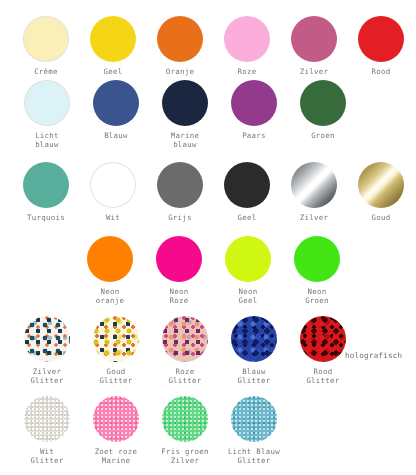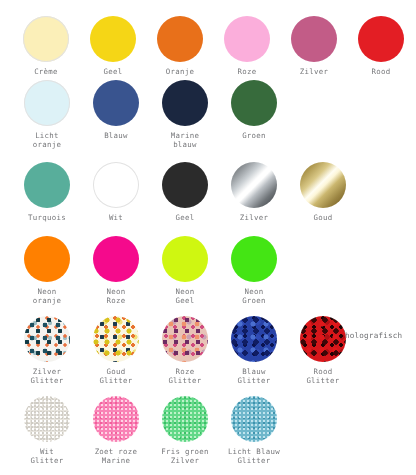--- a/index.html
+++ b/index.html
@@ -24,21 +24,21 @@
   }
   .row {
     display: flex;
     align-items: flex-start;
     padding-left: 14px;
     box-sizing: border-box;
   }
   .row-1 { height: 80px; padding-top: 16px; }
   .row-2 { height: 82px; padding-top: 0px; }
   .row-3 { height: 74px; padding-top: 0px; }
-  .row-4 { height: 80px; padding-top: 0px; }
+  .row-4 { height: 80px; padding-top: 0px; justify-content: center; }
   .row-5 { height: 80px; padding-top: 0px; }
   .row-6 { height: 76px; padding-top: 0px; }
 
   .cell {
     width: 66px;
     margin-right: 3px;
     display: flex;
     flex-direction: column;
     align-items: center;
   }
@@ -192,45 +192,53 @@
     <div class="cell">
       <div class="swatch" style="background-color: rgb(227, 30, 36);"></div>
       <div class="label">Rood</div>
     </div>
   </div>
 
   <div class="row row-2">
     <div class="cell">
       <div class="swatch outlined" style="background-color: rgb(221, 242, 247);"></div>
       <div class="label">Licht
-oranje</div>
+blauw</div>
     </div>
     <div class="cell">
       <div class="swatch" style="background-color: rgb(57, 84, 143);"></div>
       <div class="label">Blauw</div>
     </div>
     <div class="cell">
       <div class="swatch" style="background-color: rgb(27, 39, 64);"></div>
       <div class="label">Marine
 blauw</div>
     </div>
     <div class="cell">
+      <div class="swatch" style="background-color: rgb(146, 59, 140);"></div>
+      <div class="label">Paars</div>
+    </div>
+    <div class="cell">
       <div class="swatch" style="background-color: rgb(55, 107, 60);"></div>
       <div class="label">Groen</div>
     </div>
   </div>
 
   <div class="row row-3">
     <div class="cell">
       <div class="swatch" style="background-color: rgb(88, 174, 155);"></div>
       <div class="label">Turquois</div>
     </div>
     <div class="cell">
       <div class="swatch outlined" style="background-color: rgb(255, 255, 255);"></div>
       <div class="label">Wit</div>
+    </div>
+    <div class="cell">
+      <div class="swatch" style="background-color: rgb(107, 107, 107);"></div>
+      <div class="label">Grijs</div>
     </div>
     <div class="cell">
       <div class="swatch" style="background-color: rgb(43, 43, 43);"></div>
       <div class="label">Geel</div>
     </div>
     <div class="cell">
       <div class="swatch metal-silver"></div>
       <div class="label">Zilver</div>
     </div>
     <div class="cell">
@@ -306,15 +314,15 @@
       <div class="label">Fris groen
 Zilver</div>
     </div>
     <div class="cell">
       <div class="swatch glitter sparkle s-lichtblauw"></div>
       <div class="label">Licht Blauw
 Glitter</div>
     </div>
   </div>
 
-  <div class="side-note" style="left:345px; top:331px;">holografisch</div>
+  <div class="side-note" style="left:345px; top:351px;">holografisch</div>
 
 </div>
 
 </body></html>

